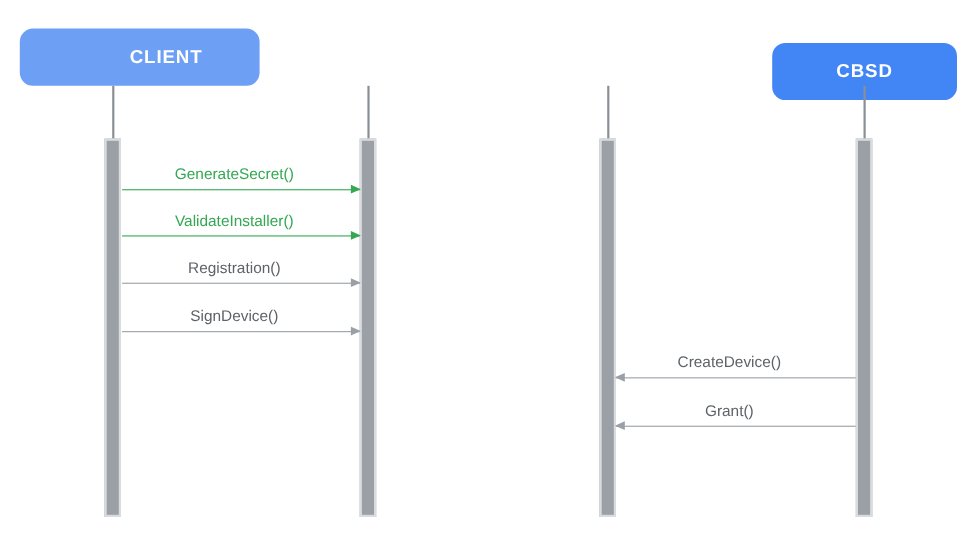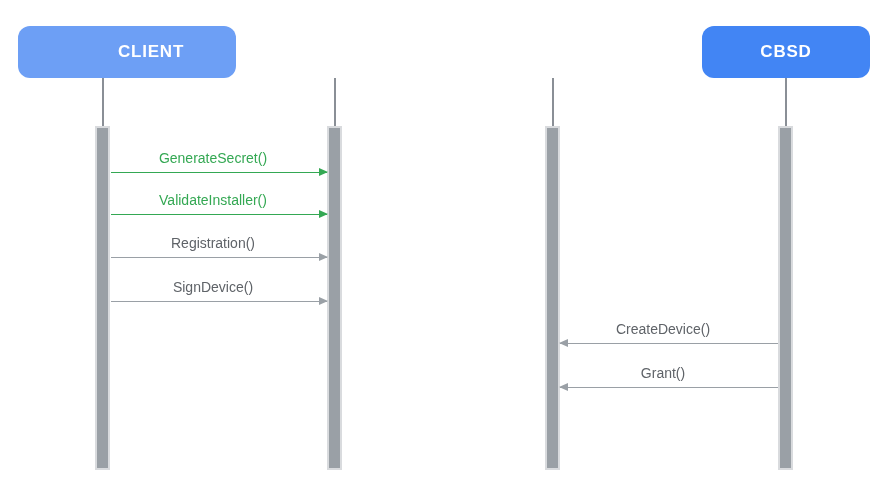--- a/index.html
+++ b/index.html
@@ -24,21 +24,21 @@
     display: flex;
     align-items: center;
     justify-content: center;
     color: var(--c-actor_text, #ffffff);
     font-weight: bold;
     font-size: 17px;
     letter-spacing: 0.8px;
   }
   .box-light  { background: var(--c-client_box); padding-left: 48px; }
   .box-dark   { background: var(--c-dark_box); }
-  .box-bright { background: var(--c-cbsd_box); }
+  .box-bright { background: var(--c-cbsd_box); margin-top: 13px; }
 
   
   .lifeline {
     position: absolute;
     width: 2px;
     background: var(--c-lifeline);
   }
 
   
   .activation {

